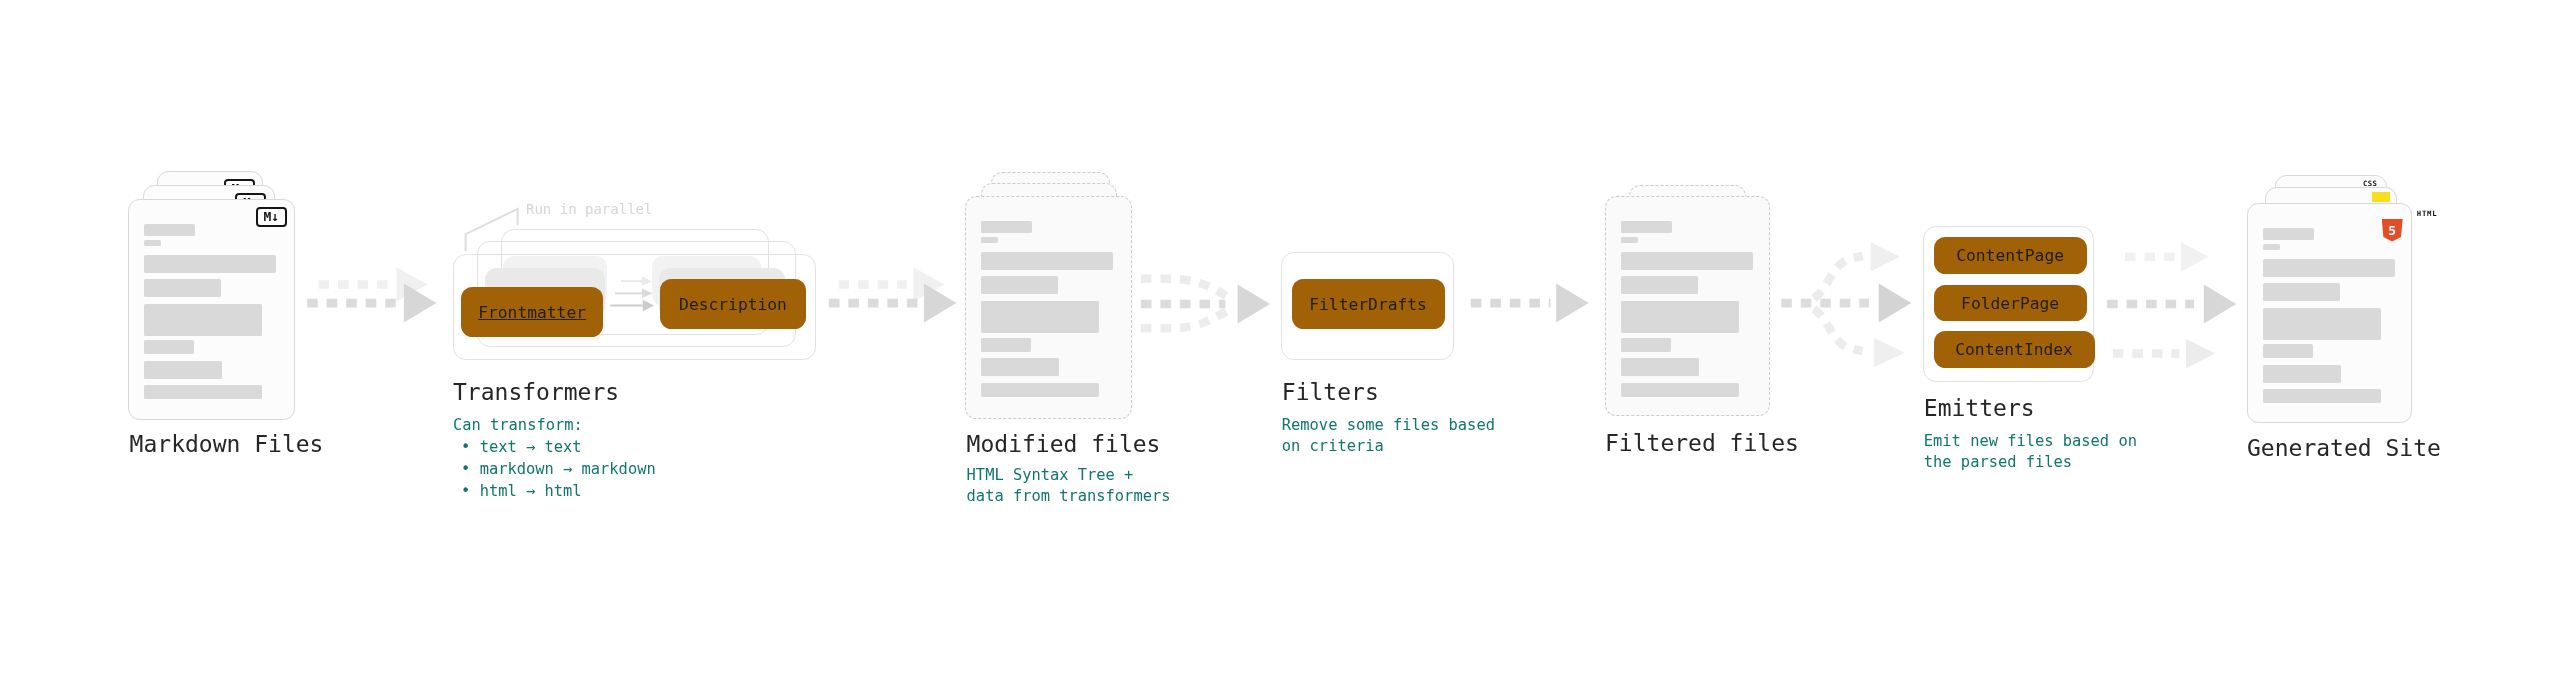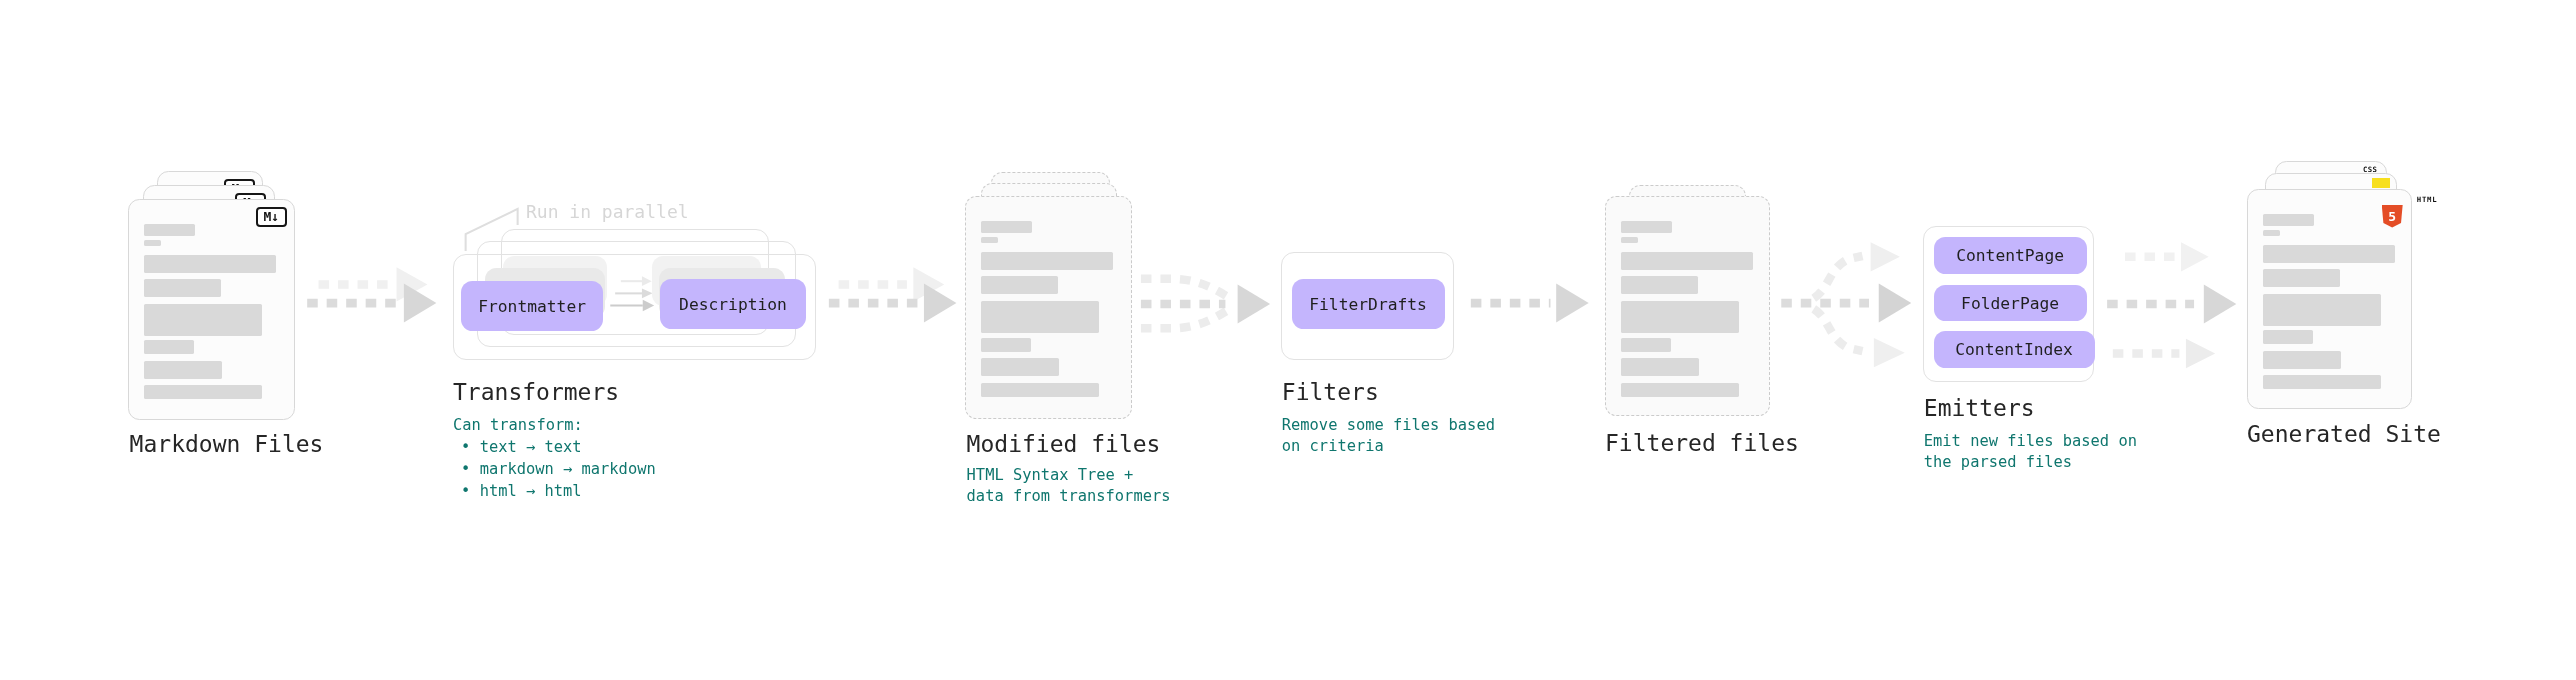--- a/index.html
+++ b/index.html
@@ -31,29 +31,29 @@
   .html5-badge .word{font-size:7.3px;font-weight:bold;color:#111;letter-spacing:0.8px;line-height:8.1px;margin-left:36px;}
   .html5-badge .shield{width:21px;height:23px;margin:0.8px auto 0;background:#e44d26;
     clip-path:polygon(0 0,100% 0,92% 80%,50% 100%,8% 80%);
     display:flex;align-items:center;justify-content:center;color:#fff;font-size:13px;font-weight:bold;}
   .css-badge{position:absolute;top:4.1px;right:6.5px;width:19.5px;text-align:center;}
   .css-badge .word{font-size:7.3px;font-weight:bold;color:#111;line-height:7.3px;letter-spacing:0.4px;}
   .css-badge .bluebar{width:18px;height:4.1px;background:#2965f1;margin:0.8px auto 0;}
   .js-badge{position:absolute;top:4.1px;right:6.5px;width:18px;height:9.8px;background:#f7df1e;}
   
   .tbox{position:absolute;box-sizing:border-box;border:1.6px solid #e2e2e2;border-radius:13px;background:transparent;}
-  .pill{position:absolute;box-sizing:border-box;background:#c4b5fd;border-radius:11.4px;
+  .pill{position:absolute;box-sizing:border-box;background:#a16207;border-radius:11.4px;
     display:flex;align-items:center;justify-content:center;font-size:16.3px;color:#1f1f1f;white-space:nowrap;}
   .pill.ghost2{background:#e9e9e9;}
   .pill.ghost3{background:#f2f2f2;}
   
   .heading{position:absolute;font-size:23px;font-weight:500;color:#262626;white-space:nowrap;}
   .note{position:absolute;font-size:15.4px;line-height:22px;color:#0f766e;white-space:nowrap;}
   .note .indent{padding-left:8.1px;}
-  .callout{position:absolute;font-size:18px;color:#d6d6d6;white-space:nowrap;}
+  .callout{position:absolute;font-size:14px;color:#d6d6d6;white-space:nowrap;}
   
   .overlay{position:absolute;left:0;top:0;pointer-events:none;}
   .dash{fill:none;stroke-width:10.5;stroke-dasharray:13 11;}
   .thin{fill:none;stroke-width:2.5;}
 </style>
 </head>
 <body>
 
 <div class="canvas">
 
@@ -140,21 +140,21 @@
 
   <div class="stage" style="left:453px;top:204px;width:390px;height:341px;">
     <div class="callout" style="left:73px;top:-3.3px;">Run in parallel</div>
     <div class="tbox" style="left:48px;top:25px;width:268px;height:106px;"></div>
     <div class="tbox" style="left:23.6px;top:37px;width:319px;height:106px;"></div>
     <div class="tbox" style="left:0;top:50px;width:363px;height:106px;"></div>
     <div class="pill ghost3" style="left:50px;top:52px;width:104px;height:50px;"></div>
     <div class="pill ghost2" style="left:32px;top:64px;width:120px;height:50px;"></div>
     <div class="pill ghost3" style="left:199px;top:52px;width:109px;height:50px;"></div>
     <div class="pill ghost2" style="left:206px;top:64px;width:126px;height:50px;"></div>
-    <div class="pill" style="left:8.1px;top:77px;width:142px;height:50px;">Frontmatter</div>
+    <div class="pill" style="left:8.1px;top:83px;width:142px;height:50px;text-decoration:underline;">Frontmatter</div>
     <div class="pill" style="left:207px;top:75px;width:146px;height:50px;">Description</div>
     <div class="heading" style="left:0;top:175px;">Transformers</div>
     <div class="note" style="left:0;top:210px;">
       <div>Can transform:</div>
       <div class="indent">• text → text</div>
       <div class="indent">• markdown → markdown</div>
       <div class="indent">• html → html</div>
     </div>
   </div>
 
@@ -212,21 +212,21 @@
     <div class="pill" style="left:10.6px;top:11.4px;width:153px;height:37px;">ContentPage</div>
     <div class="pill" style="left:10.6px;top:59px;width:153px;height:36px;">FolderPage</div>
     <div class="pill" style="left:10.6px;top:105px;width:161px;height:37px;">ContentIndex</div>
     <div class="heading" style="left:0.8px;top:169px;">Emitters</div>
     <div class="note" style="left:0.8px;top:205px;line-height:21px;">
       <div>Emit new files based on</div>
       <div>the parsed files</div>
     </div>
   </div>
 
-  <div class="stage" style="left:2247px;top:161px;width:228px;height:349px;padding-left:12px;">
+  <div class="stage" style="left:2247px;top:175px;width:228px;height:349px;padding-left:12px;">
     <div class="card" style="left:28.4px;top:0;width:112px;height:91px;">
       <div class="css-badge">
         <div class="word">CSS</div>
         <div class="bluebar"></div>
       </div>
     </div>
     <div class="card" style="left:18px;top:12.2px;width:132px;height:91px;">
       <div class="js-badge"></div>
     </div>
     <div class="card" style="left:0;top:28px;width:165px;height:220px;">

